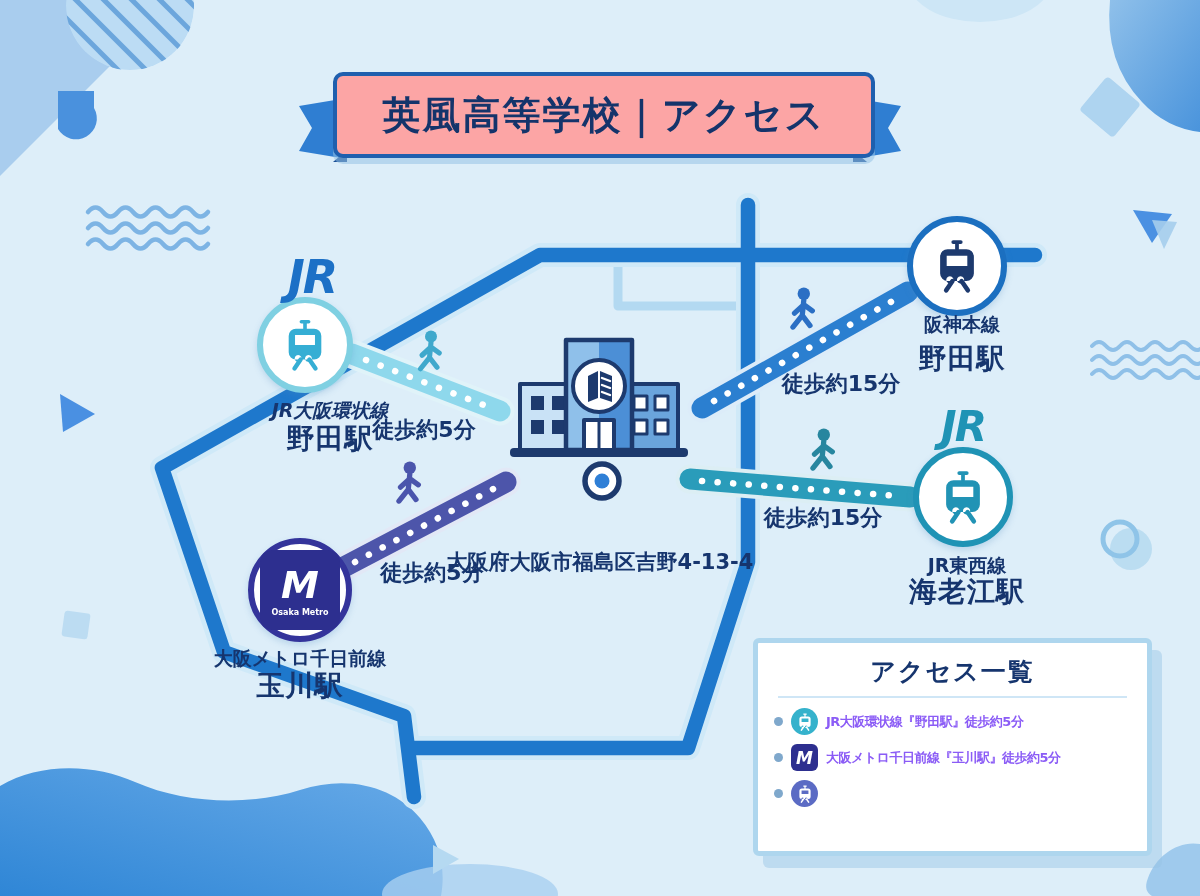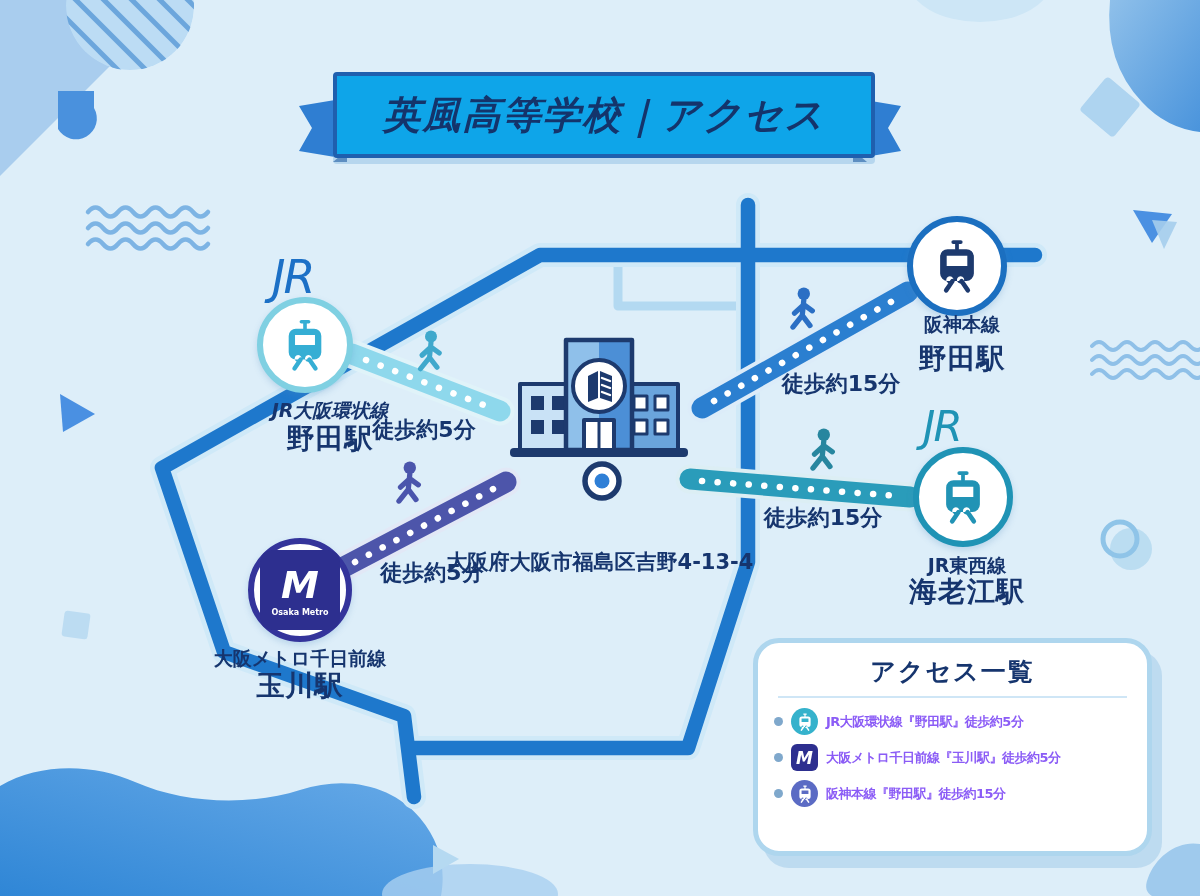--- a/index.html
+++ b/index.html
@@ -4,36 +4,36 @@
 <style>
   html,body{margin:0;padding:0;}
   body{font-family:"DejaVu Sans","Liberation Sans",sans-serif;}
   #canvas{position:relative;width:1200px;height:896px;overflow:hidden;background:#ddeef9;}
   #bgsvg{position:absolute;left:0;top:0;}
   .lbl{position:absolute;text-align:center;color:#16356e;font-weight:800;line-height:1.15;}
   .line-lbl{font-size:19px;letter-spacing:0;}
   .sta-lbl{font-size:28px;letter-spacing:1px;}
   .walk-lbl{font-size:22px;letter-spacing:0;}
   
-  .banner{position:absolute;left:333px;top:72px;width:534px;height:78px;background:#0ea5e9;
-          border:4px solid #1f5fae;border-radius:4px;box-shadow:0 6px 0 rgba(150,195,230,.55);
-          display:flex;align-items:center;justify-content:center;font-style:italic;}
+  .banner{position:absolute;left:333px;top:72px;width:534px;height:78px;background:#fca5a5;
+          border:4px solid #1f5fae;border-radius:10px;box-shadow:0 6px 0 rgba(150,195,230,.55);
+          display:flex;align-items:center;justify-content:center;}
   .banner-title{font-size:38px;font-weight:800;color:#14346b;letter-spacing:2px;}
   
   .sta-circle{position:absolute;background:#fff;border-radius:50%;display:flex;align-items:center;justify-content:center;box-shadow:0 3px 6px rgba(80,140,190,.25);}
-  .jr-logo{position:absolute;text-align:left;font-weight:400;font-style:italic;letter-spacing:-2px;}
+  .jr-logo{position:absolute;text-align:center;font-weight:700;font-style:italic;letter-spacing:-2px;}
   .metro-sq{width:80px;height:80px;background:#2d2f8f;border-radius:12px;display:flex;flex-direction:column;align-items:center;justify-content:center;}
   .metro-m{color:#fff;font-size:38px;font-weight:800;font-style:italic;line-height:1;margin-top:2px;}
   .metro-sub{color:#fff;font-size:8px;font-weight:700;margin-top:4px;letter-spacing:0;}
   
   .school-name{font-size:31px;}
   .school-addr{font-size:21px;font-weight:700;}
   
   .panel{position:absolute;left:753px;top:638px;width:399px;height:218px;background:#fff;
-         border:5px solid #aed6ee;border-radius:26px;box-shadow:10px 12px 0 rgba(150,195,228,.45);
+         border:5px solid #aed6ee;border-radius:6px;box-shadow:10px 12px 0 rgba(150,195,228,.45);
          box-sizing:border-box;padding:12px 16px 10px 16px;}
   .panel-title{text-align:center;font-size:25px;font-weight:800;color:#16356e;letter-spacing:2px;}
   .panel-div{border-bottom:2px solid #cfe6f6;margin:8px 4px 10px 4px;}
   .p-item{display:flex;align-items:center;gap:8px;margin-bottom:9px;}
   .p-bullet{width:9px;height:9px;border-radius:50%;background:#7fa8cc;flex:0 0 auto;}
   .p-icon{width:27px;height:27px;flex:0 0 auto;display:flex;align-items:center;justify-content:center;}
   .p-icon.round{border-radius:50%;}
   .p-icon.square{border-radius:6px;color:#fff;font-size:17px;font-weight:800;font-style:italic;}
   .p-text{font-size:13px;font-weight:800;color:#8b5cf6;letter-spacing:-0.5px;white-space:nowrap;text-align:right;}
 </style>
@@ -265,18 +265,17 @@
       <span class="p-text">大阪メトロ千日前線『玉川駅』徒歩約5分</span>
     </div>
 
     <div class="p-item">
       <span class="p-bullet"></span>
       <span class="p-icon round" style="background:#5b6bc4;">
         <svg width="20" height="20" viewBox="0 0 32 32" style="color:#ffffff">
             <use href="#train"></use>
           </svg>
       </span>
-      <span class="p-text">阪神本線『野田駅』徒歩約15分</span>
     </div>
 
   </div>
 
 </div>
 
 </body></html>

